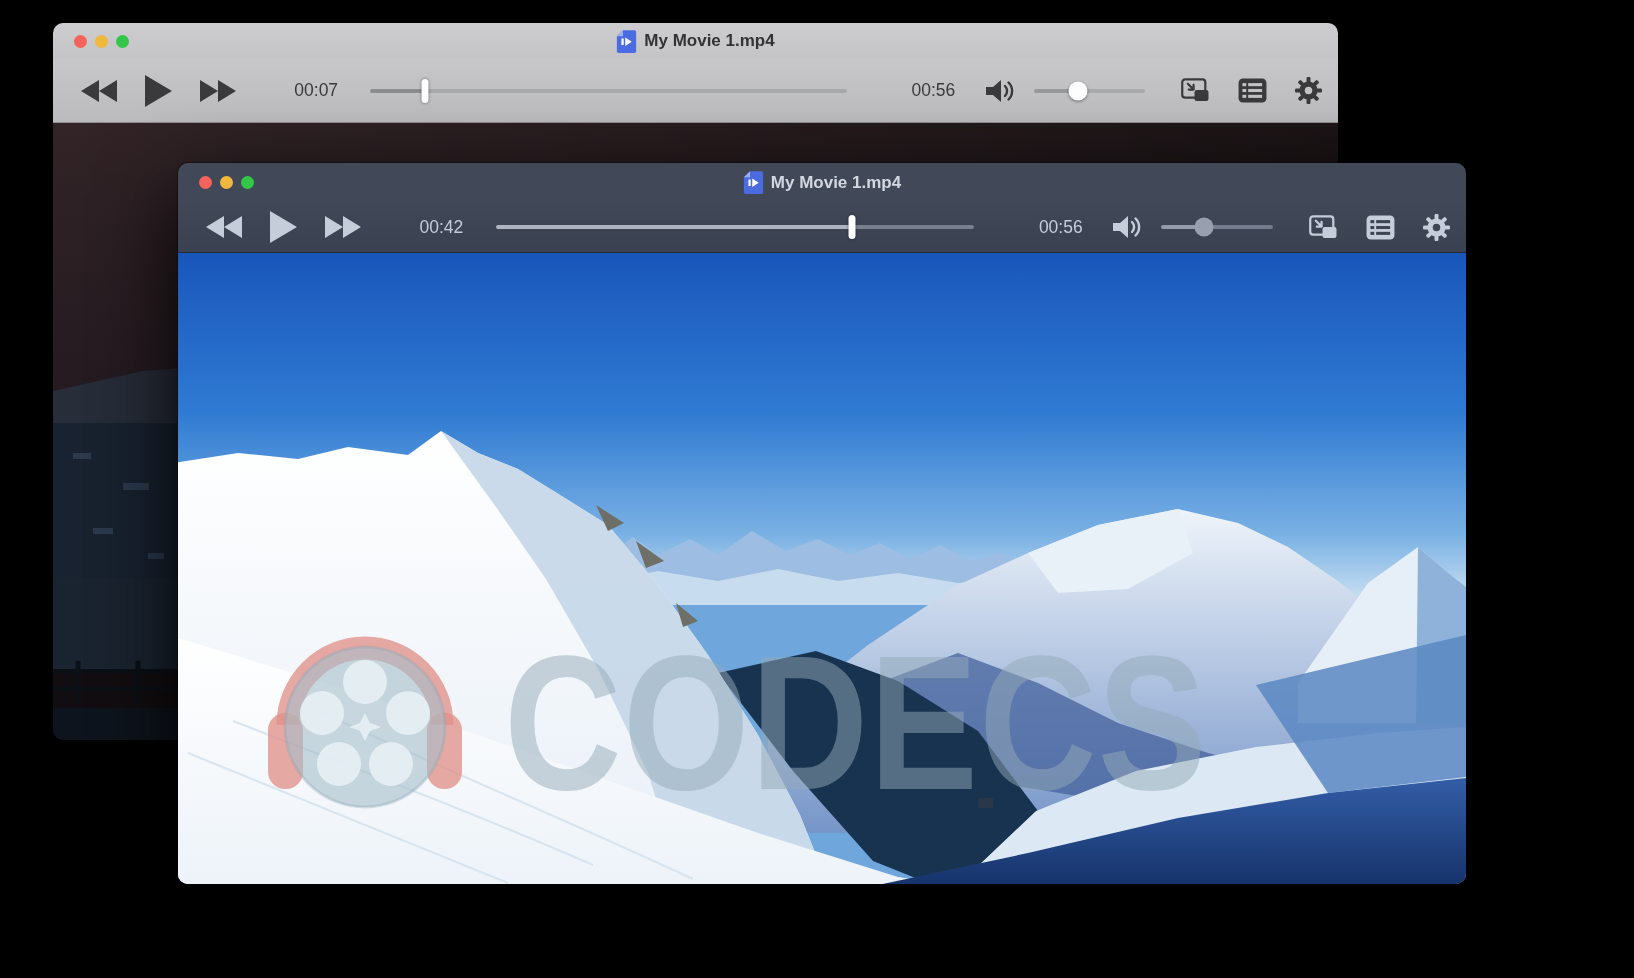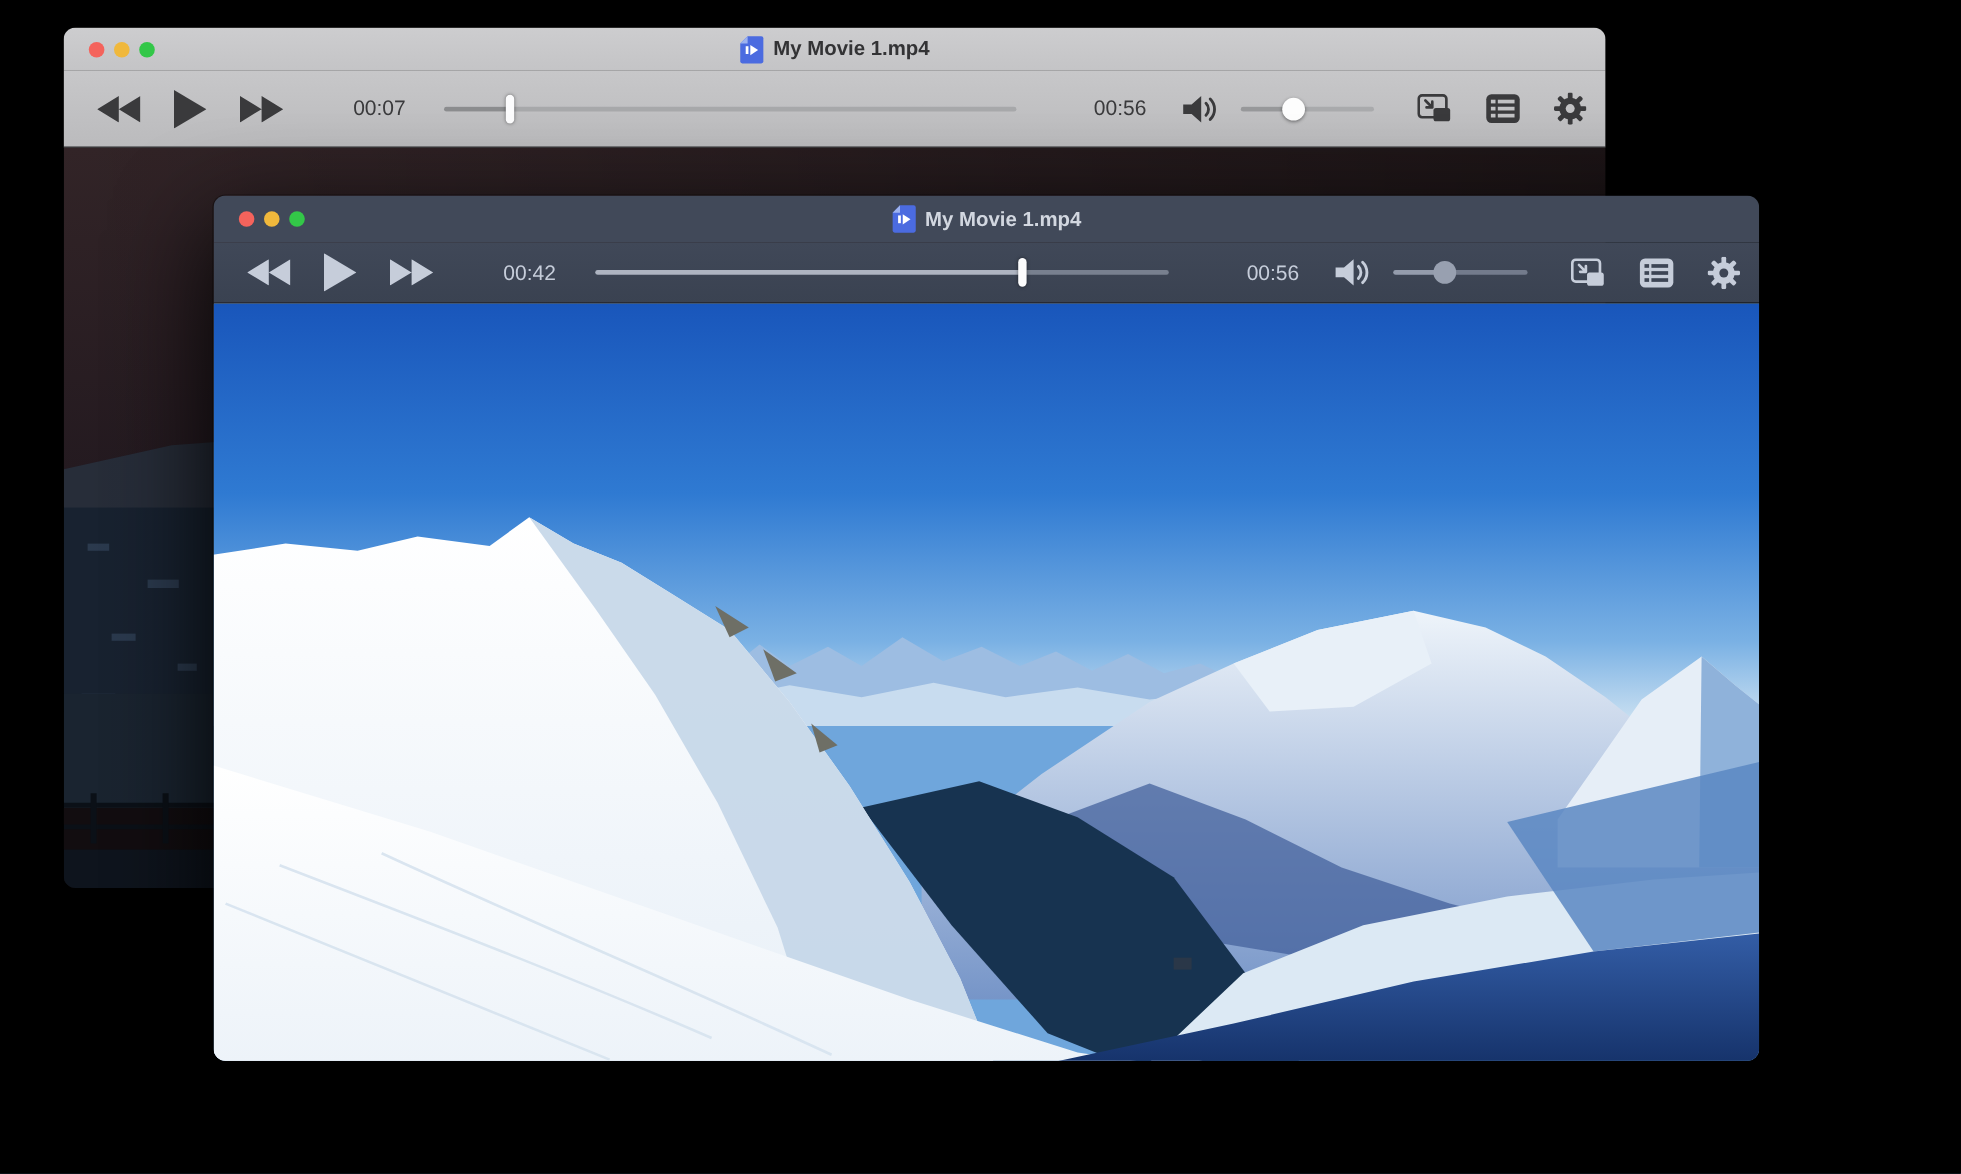--- a/index.html
+++ b/index.html
@@ -400,16 +400,33 @@
           <path d="M55 468 C 190 520, 300 562, 415 612"></path>
           <path d="M140 458 C 270 518, 395 570, 515 626"></path>
           <path d="M10 500 C 120 545, 230 590, 330 630"></path>
         </g>
 
         <polygon fill="url(#shad)" points="700,632 850,600 1000,565 1150,540 1288,525 1288,632"></polygon>
 
         <rect x="800" y="545" width="15" height="10" fill="#2a3748"></rect>
       </svg>
 
+      <div class="watermark">
+        <svg width="230" height="195" viewBox="0 0 230 195">
+          <path d="M38 100 A 77 77 0 0 1 192 100" stroke="rgba(224,145,137,.78)" stroke-width="23" fill="none"></path>
+          <rect x="18" y="88" width="35" height="76" rx="17" fill="rgba(224,145,137,.78)"></rect>
+          <rect x="177" y="88" width="35" height="76" rx="17" fill="rgba(224,145,137,.78)"></rect>
+          <circle cx="115" cy="102" r="80" fill="rgba(165,190,202,.6)" stroke="rgba(140,165,180,.35)" stroke-width="3"></circle>
+          <g fill="rgba(233,241,246,.85)">
+            <circle cx="115" cy="57" r="22"></circle>
+            <circle cx="158" cy="88" r="22"></circle>
+            <circle cx="141" cy="139" r="22"></circle>
+            <circle cx="89" cy="139" r="22"></circle>
+            <circle cx="72" cy="88" r="22"></circle>
+          </g>
+          <path d="M115 88 L120 98 L131 102 L120 106 L115 116 L110 106 L99 102 L110 98 Z" fill="rgba(233,241,246,.85)"></path>
+        </svg>
+        <span class="wm-text">CODECS</span>
+      </div>
     </div>
   </div>
 
 </div>
 
 </body></html>

